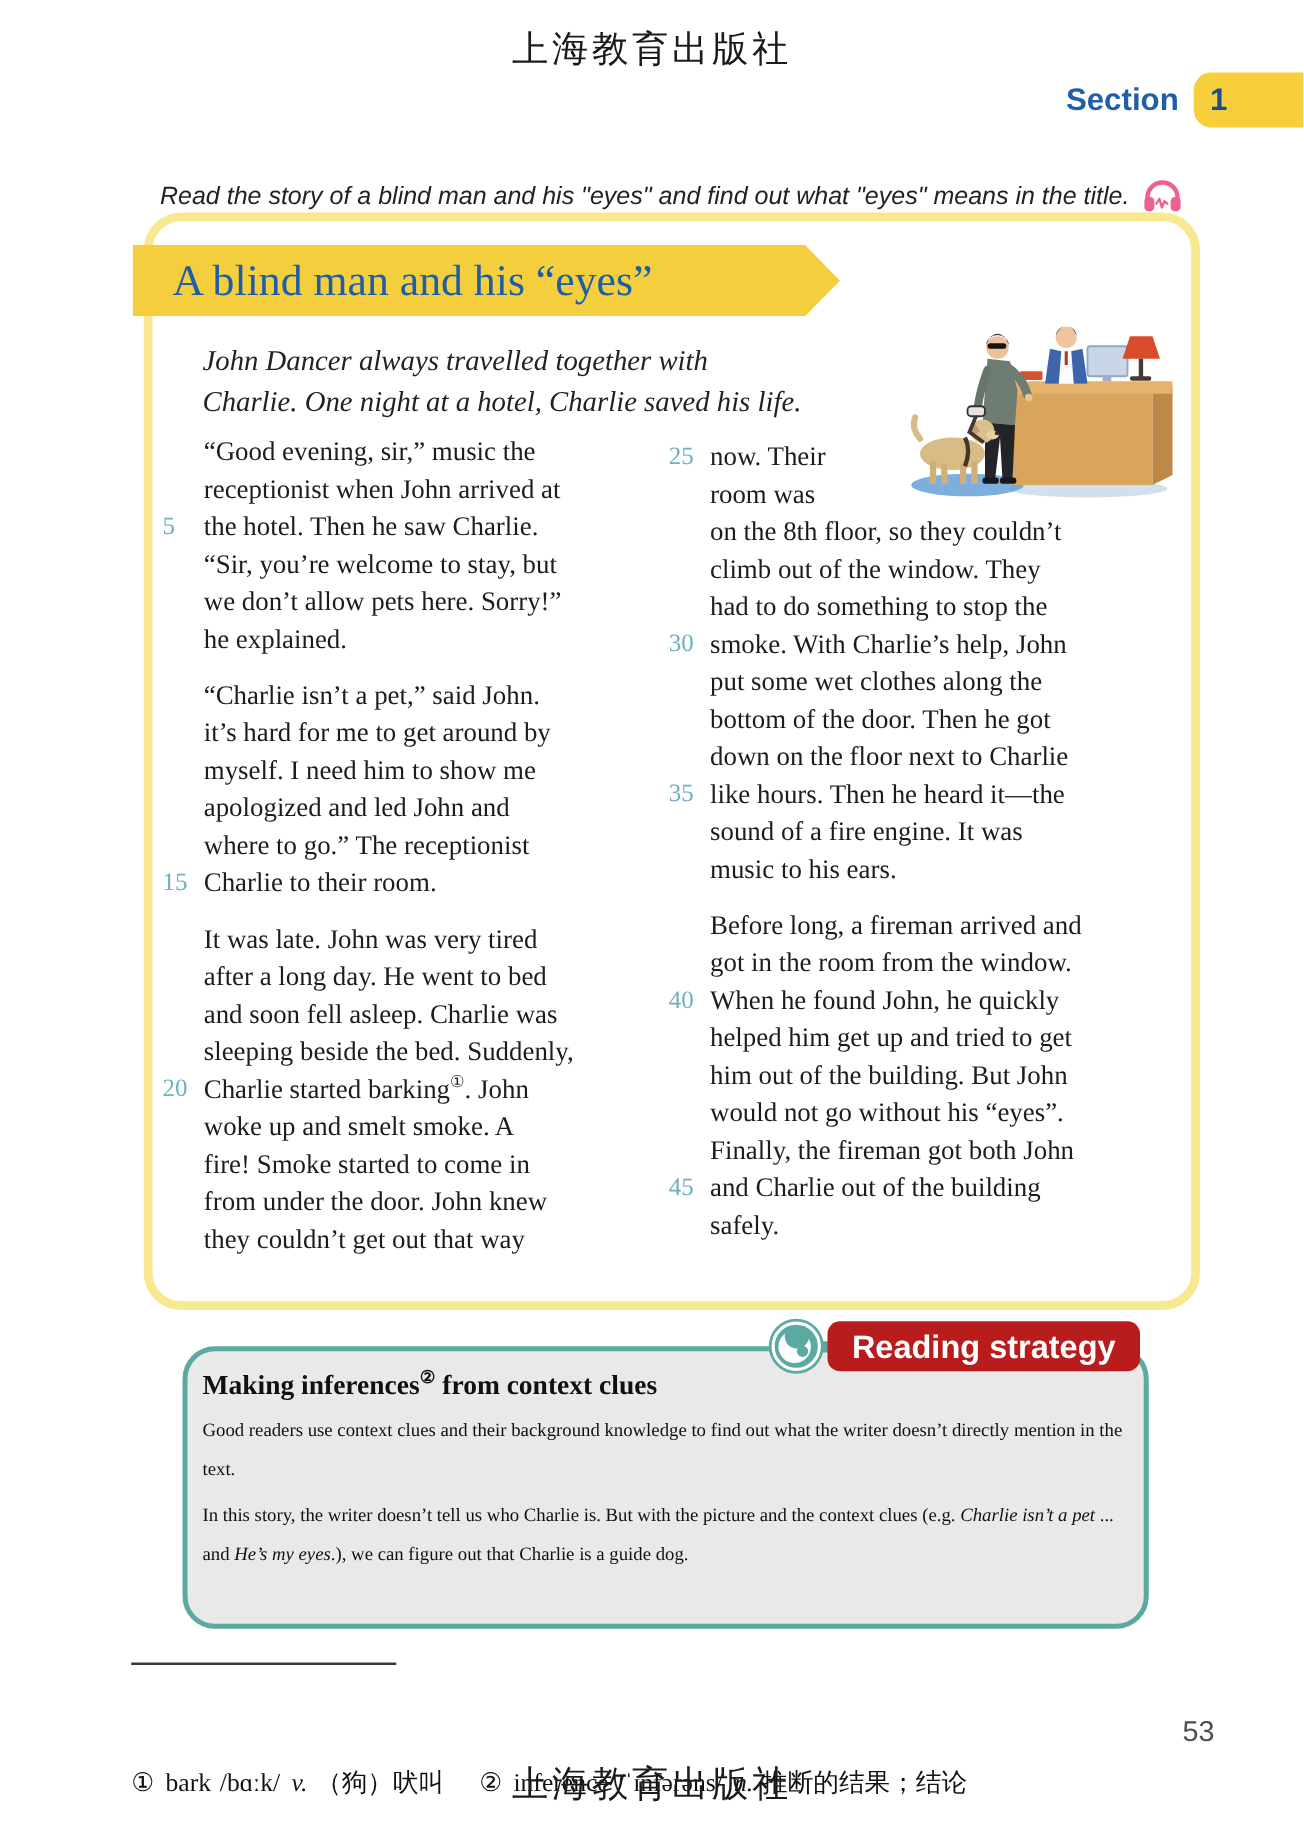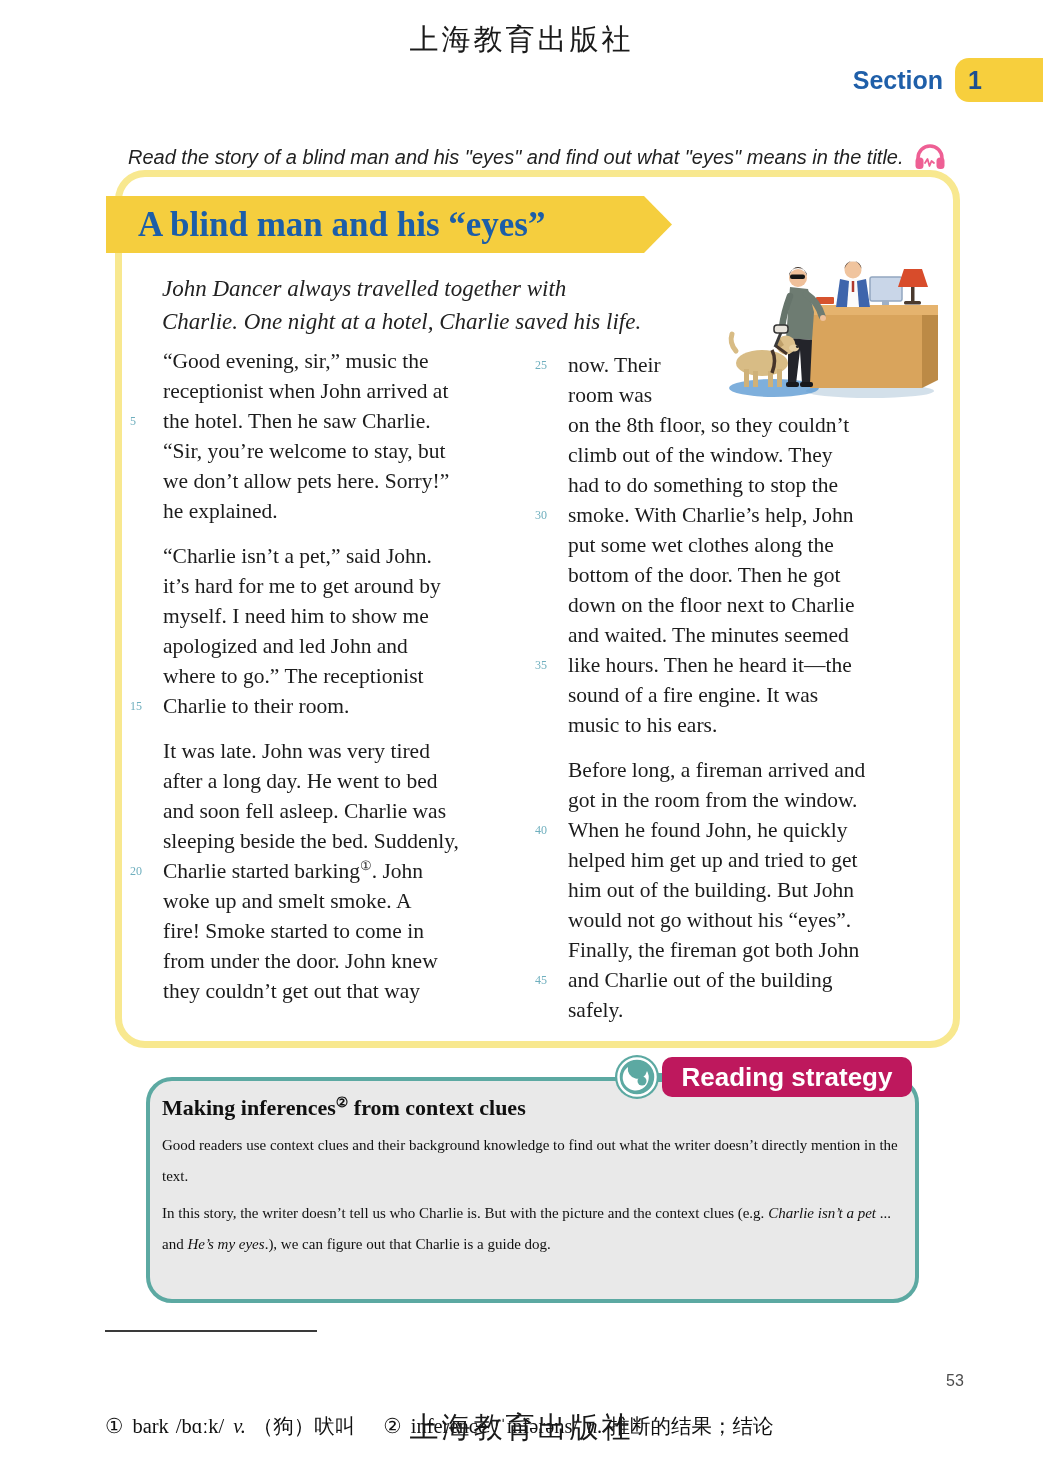--- a/index.html
+++ b/index.html
@@ -4,60 +4,60 @@
 <style>
   html,body{margin:0;padding:0;background:#fff;}
   #page{position:relative;width:1043px;height:1474px;background:#ffffff;overflow:hidden;
         font-family:"Liberation Serif","DejaVu Serif",serif;color:#1c1c1c;}
 
   .header-title{position:absolute;top:20px;left:0;width:100%;text-align:center;
                 font-size:29px;color:#1a1a1a;letter-spacing:3px;}
   .footer-title{position:absolute;top:1408px;left:0;width:100%;text-align:center;
                 font-size:29px;color:#1a1a1a;letter-spacing:3px;}
   .page-number{position:absolute;left:946px;top:1372px;font-family:"Liberation Sans",sans-serif;
-               font-size:16px;color:#4d4d4d;}
+               font-size:23px;color:#4d4d4d;}
 
   .section-tab{position:absolute;top:58px;right:0;height:44px;display:flex;align-items:center;}
   .section-label{font-family:"Liberation Sans",sans-serif;font-weight:bold;font-size:25px;
                  color:#1F5FA9;margin-right:12px;}
   .section-num-tab{width:88px;height:44px;background:#F7CF3D;border-radius:14px 0 0 14px;
                    display:flex;align-items:center;font-family:"Liberation Sans",sans-serif;
                    font-weight:bold;font-size:25px;color:#1D4E8F;padding-left:13px;box-sizing:border-box;}
 
   .instruction{position:absolute;top:129px;left:128px;font-style:italic;
                font-family:"Liberation Sans",sans-serif;font-size:20px;color:#222;
                display:flex;align-items:center;gap:10px;margin-top:14px;}
 
   .main-box{position:absolute;left:115px;top:170px;width:845px;height:878px;
             border:7px solid #F8E88F;border-radius:30px;background:#fff;box-sizing:border-box;}
 
   .ribbon{position:absolute;left:106px;top:196px;width:566px;height:57px;background:#F5CE3E;
           clip-path:polygon(0 0,calc(100% - 28px) 0,100% 50%,calc(100% - 28px) 100%,0 100%);
           z-index:5;display:flex;align-items:center;}
-  .ribbon-text{font-weight:bold;font-size:35px;color:#1C5EA8;padding-left:32px;white-space:nowrap;}
+  .ribbon-text{font-weight:normal;font-size:35px;color:#1C5EA8;padding-left:32px;white-space:nowrap;}
 
   .intro{position:absolute;left:162px;top:272px;width:560px;font-style:italic;font-size:23px;
          line-height:33px;color:#222;z-index:2;}
 
   .illustration{position:absolute;left:720px;top:250px;width:232px;height:152px;z-index:1;}
 
   .col{position:absolute;z-index:2;}
   #left-col{left:130px;top:346px;width:412px;}
   #right-col{left:535px;top:350px;width:415px;}
   .line{display:flex;height:30px;align-items:center;}
   .line.pstart{margin-top:15px;}
-  .lnum{flex:0 0 33px;font-size:12px;color:#6FAFBE;}
+  .lnum{flex:0 0 33px;font-size:20px;color:#6FAFBE;}
   .ltext{font-size:21.5px;color:#1c1c1c;white-space:nowrap;}
   .ltext sup{font-size:13px;line-height:0;}
 
   .strategy-box{position:absolute;left:146px;top:1077px;width:773px;height:226px;
                 border:4px solid #5CA9A2;border-radius:26px;background:#E9E9E9;
                 box-sizing:border-box;z-index:1;}
   .strategy-connector{position:absolute;left:652px;top:1073px;width:24px;height:9px;background:#5CA9A2;z-index:2;}
-  .strategy-badge{position:absolute;left:662px;top:1057px;width:250px;height:40px;background:#be185d;
+  .strategy-badge{position:absolute;left:662px;top:1057px;width:250px;height:40px;background:#b91c1c;
                   border-radius:10px;display:flex;align-items:center;justify-content:center;z-index:3;
                   font-family:"Liberation Sans",sans-serif;font-weight:bold;font-size:26px;color:#fff;}
   .strategy-icon{position:absolute;left:614px;top:1054px;z-index:4;width:46px;height:46px;}
 
   .strategy-content{position:absolute;left:162px;top:1095px;width:742px;z-index:2;}
   .strategy-heading{font-weight:bold;font-size:22px;color:#101010;margin:0 0 9px 0;}
   .strategy-heading sup{font-size:14px;line-height:0;}
   .strategy-para{font-size:15px;line-height:31px;color:#101010;margin:0 0 6px 0;}
   .em{font-style:italic;}
 
@@ -272,24 +272,20 @@
       </div>
       <div class="line">
         <span class="lnum"></span>
         <span class="ltext">bottom of the door. Then he got</span>
       </div>
       <div class="line">
         <span class="lnum"></span>
         <span class="ltext">down on the floor next to Charlie</span>
       </div>
       <div class="line">
-        <span class="lnum"></span>
-        <span class="ltext">and waited. The minutes seemed</span>
-      </div>
-      <div class="line">
         <span class="lnum">35</span>
         <span class="ltext">like hours. Then he heard it—the</span>
       </div>
       <div class="line">
         <span class="lnum"></span>
         <span class="ltext">sound of a fire engine. It was</span>
       </div>
       <div class="line">
         <span class="lnum"></span>
         <span class="ltext">music to his ears.</span>

